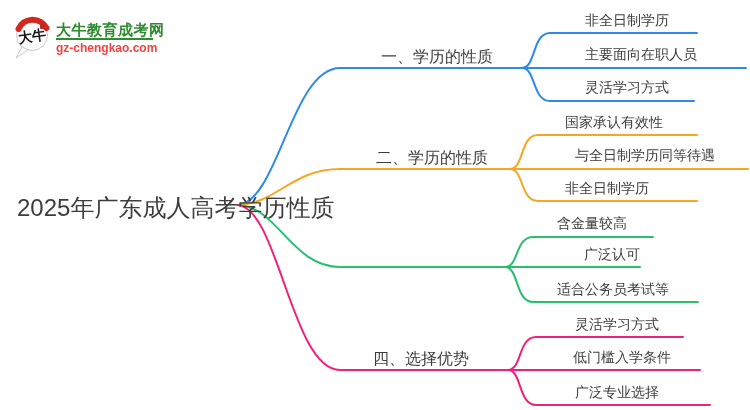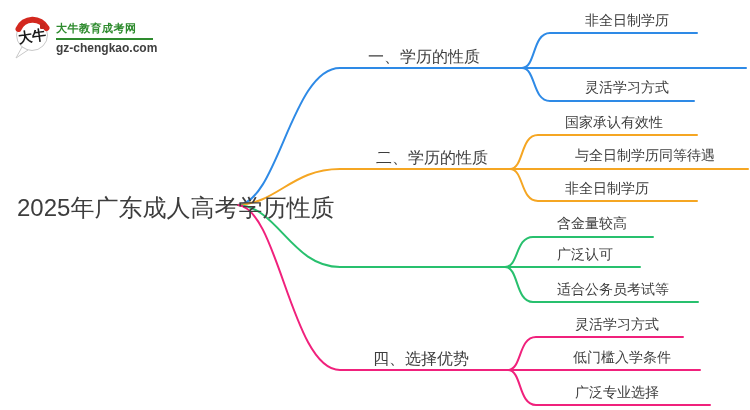--- a/index.html
+++ b/index.html
@@ -15,51 +15,51 @@
   .txt {
     position: absolute;
     white-space: nowrap;
     color: #3d3d3d;
     line-height: 1.2;
   }
   .root-node   { left: 17px;  top: 194px; font-size: 24px; }
   .branch-label{ font-size: 16px; }
   .child-label { font-size: 14px; }
 
-  .b1-label { left: 368px; top: 47px;  }
+  .b1-label { left: 381px; top: 47px;  }
   .b2-label { left: 376px; top: 148px; }
   .b3-label { left: 371px; top: 246px; }
   .b4-label { left: 373px; top: 349px; }
 
   .b1-c1 { left: 585px; top: 12px;  }
   .b1-c2 { left: 585px; top: 46px;  }
   .b1-c3 { left: 585px; top: 79px;  }
   .b2-c1 { left: 565px; top: 114px; text-align: center; }
   .b2-c2 { left: 575px; top: 147px; }
   .b2-c3 { left: 565px; top: 180px; }
   .b3-c1 { left: 557px; top: 215px; }
-  .b3-c2 { left: 557px; top: 246px; }
+  .b3-c2 { left: 584px; top: 246px; }
   .b3-c3 { left: 557px; top: 281px; }
   .b4-c1 { left: 575px; top: 316px; }
   .b4-c2 { left: 573px; top: 349px; }
   .b4-c3 { left: 575px; top: 384px; }
 
   
   .logo-icon { position: absolute; left: 6px; top: 12px; }
   .site-name {
     position: absolute; left: 56px; top: 21px;
-    font-size: 11px; font-weight: bold; color: #2E8B2E; letter-spacing: 0.5px;
+    font-size: 15px; font-weight: bold; color: #2E8B2E; letter-spacing: 0.5px;
   }
   .logo-divider {
     position: absolute; left: 56px; top: 38px;
     width: 97px; height: 2px; background: #2E8B2E;
   }
   .site-url {
     position: absolute; left: 56px; top: 41px;
-    font-size: 12px; font-weight: bold; color: #404040;
+    font-size: 12px; font-weight: bold; color: #ef4444;
   }
 </style>
 </head>
 <body>
 
 <div id="canvas">
 
   <svg class="lines" width="750" height="410" viewBox="0 0 750 410">
     <g fill="none" stroke-width="2" stroke-linecap="round">
 
@@ -106,20 +106,21 @@
     <div class="site-url">gz-chengkao.com</div>
   </div>
 
   <div class="txt root-node">2025年广东成人高考学历性质</div>
 
   <div class="txt branch-label b1-label">一、学历的性质</div>
   <div class="txt branch-label b2-label">二、学历的性质</div>
   <div class="txt branch-label b4-label">四、选择优势</div>
 
   <div class="txt child-label b1-c1">非全日制学历</div>
+  <div class="txt child-label b1-c2">主要面向在职人员</div>
   <div class="txt child-label b1-c3">灵活学习方式</div>
 
   <div class="txt child-label b2-c1">国家承认有效性</div>
   <div class="txt child-label b2-c2">与全日制学历同等待遇</div>
   <div class="txt child-label b2-c3">非全日制学历</div>
 
   <div class="txt child-label b3-c1">含金量较高</div>
   <div class="txt child-label b3-c2">广泛认可</div>
   <div class="txt child-label b3-c3">适合公务员考试等</div>
 

